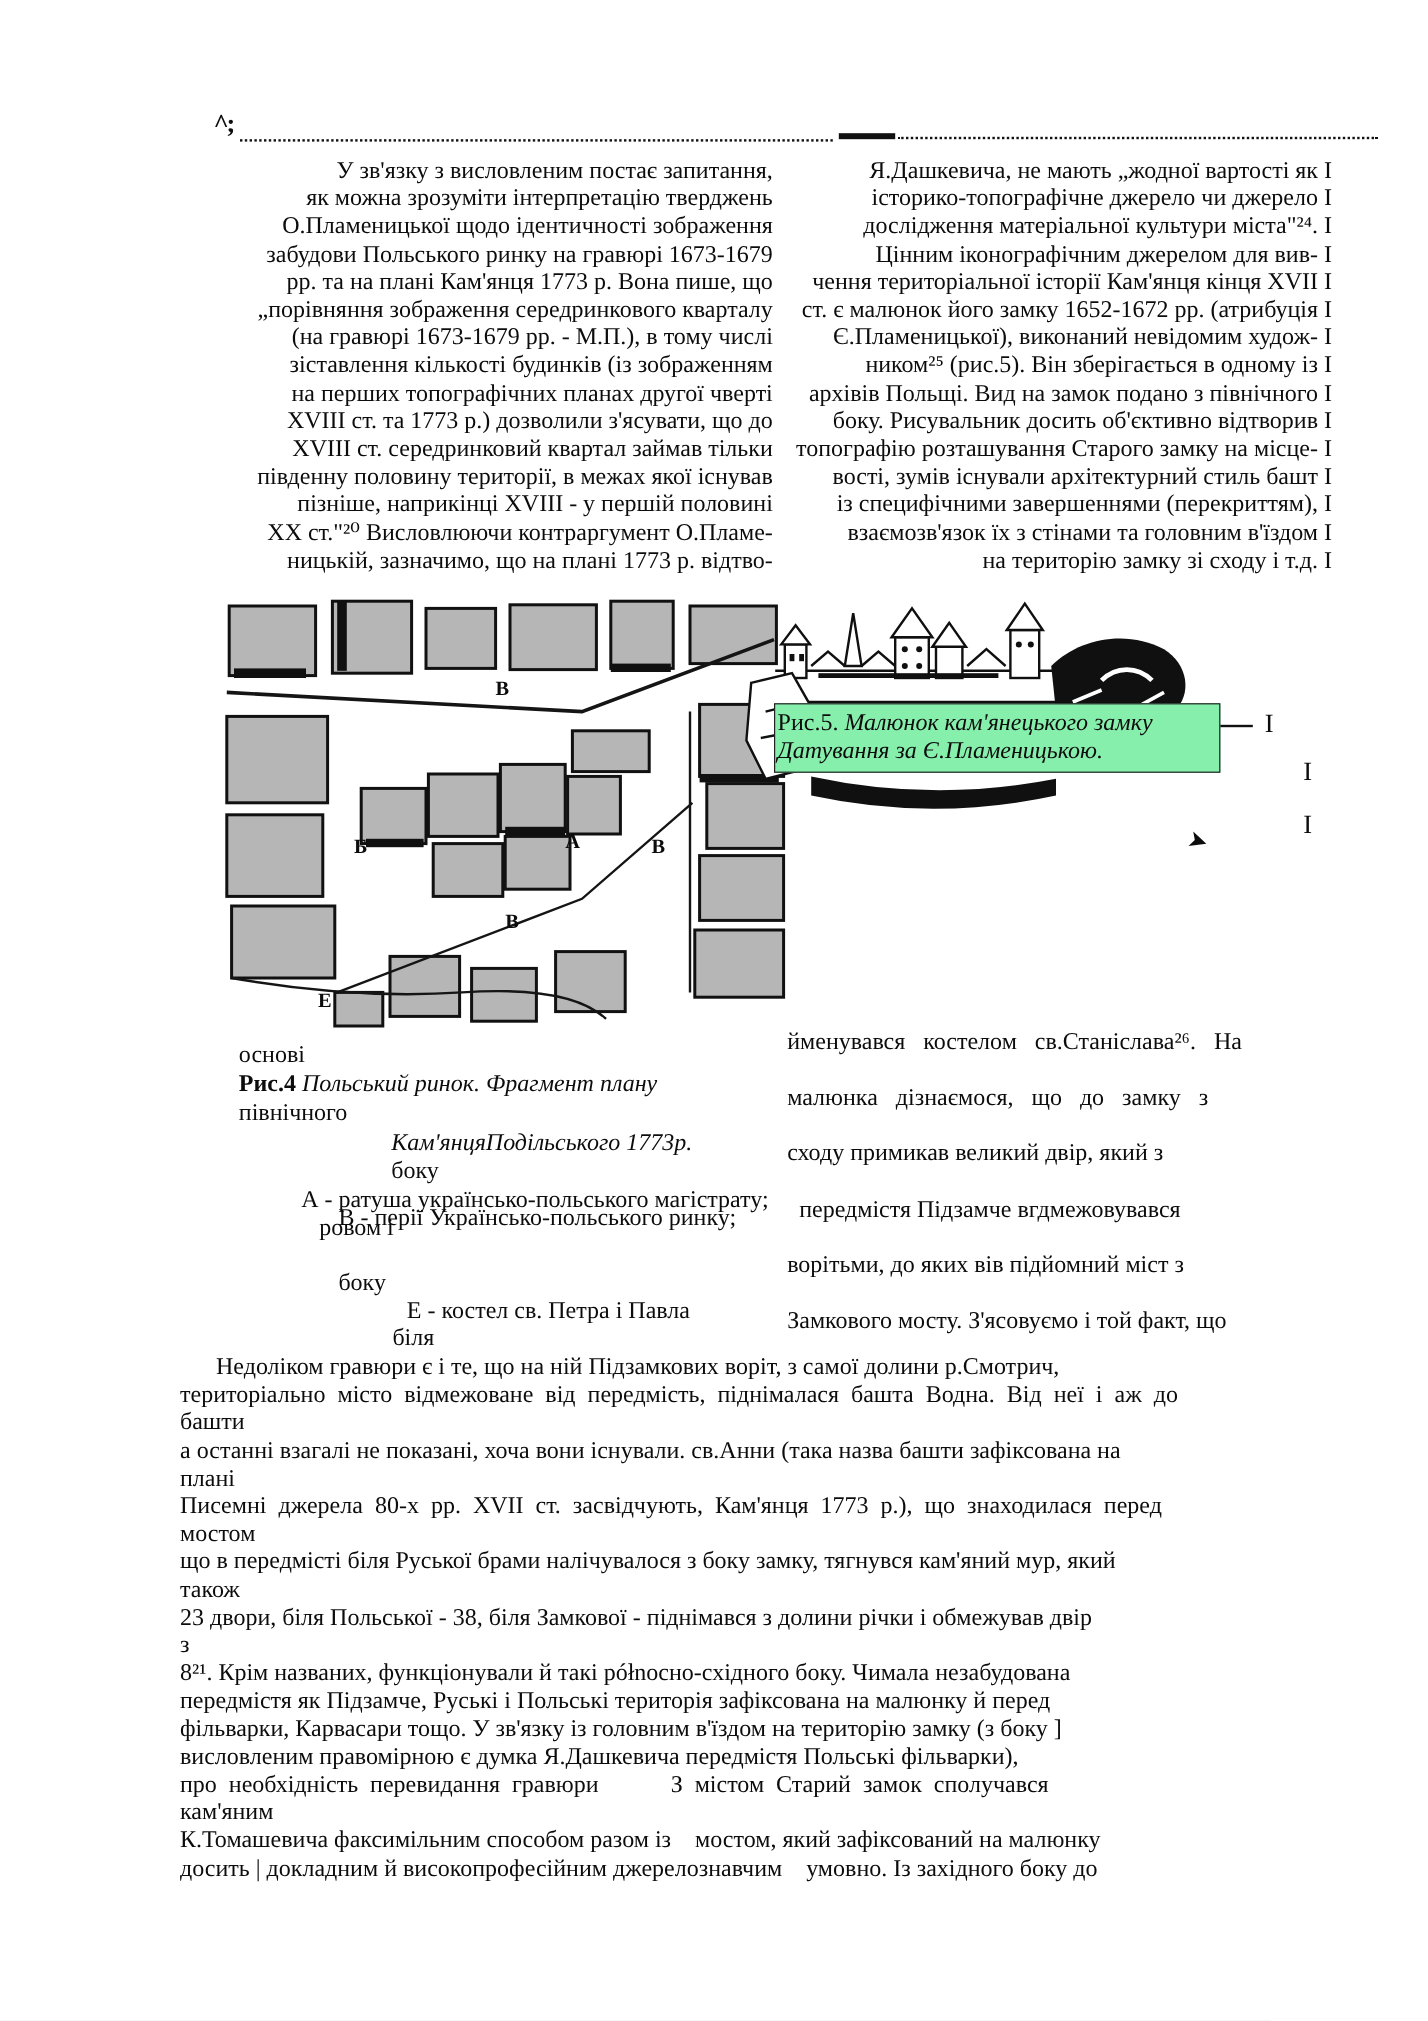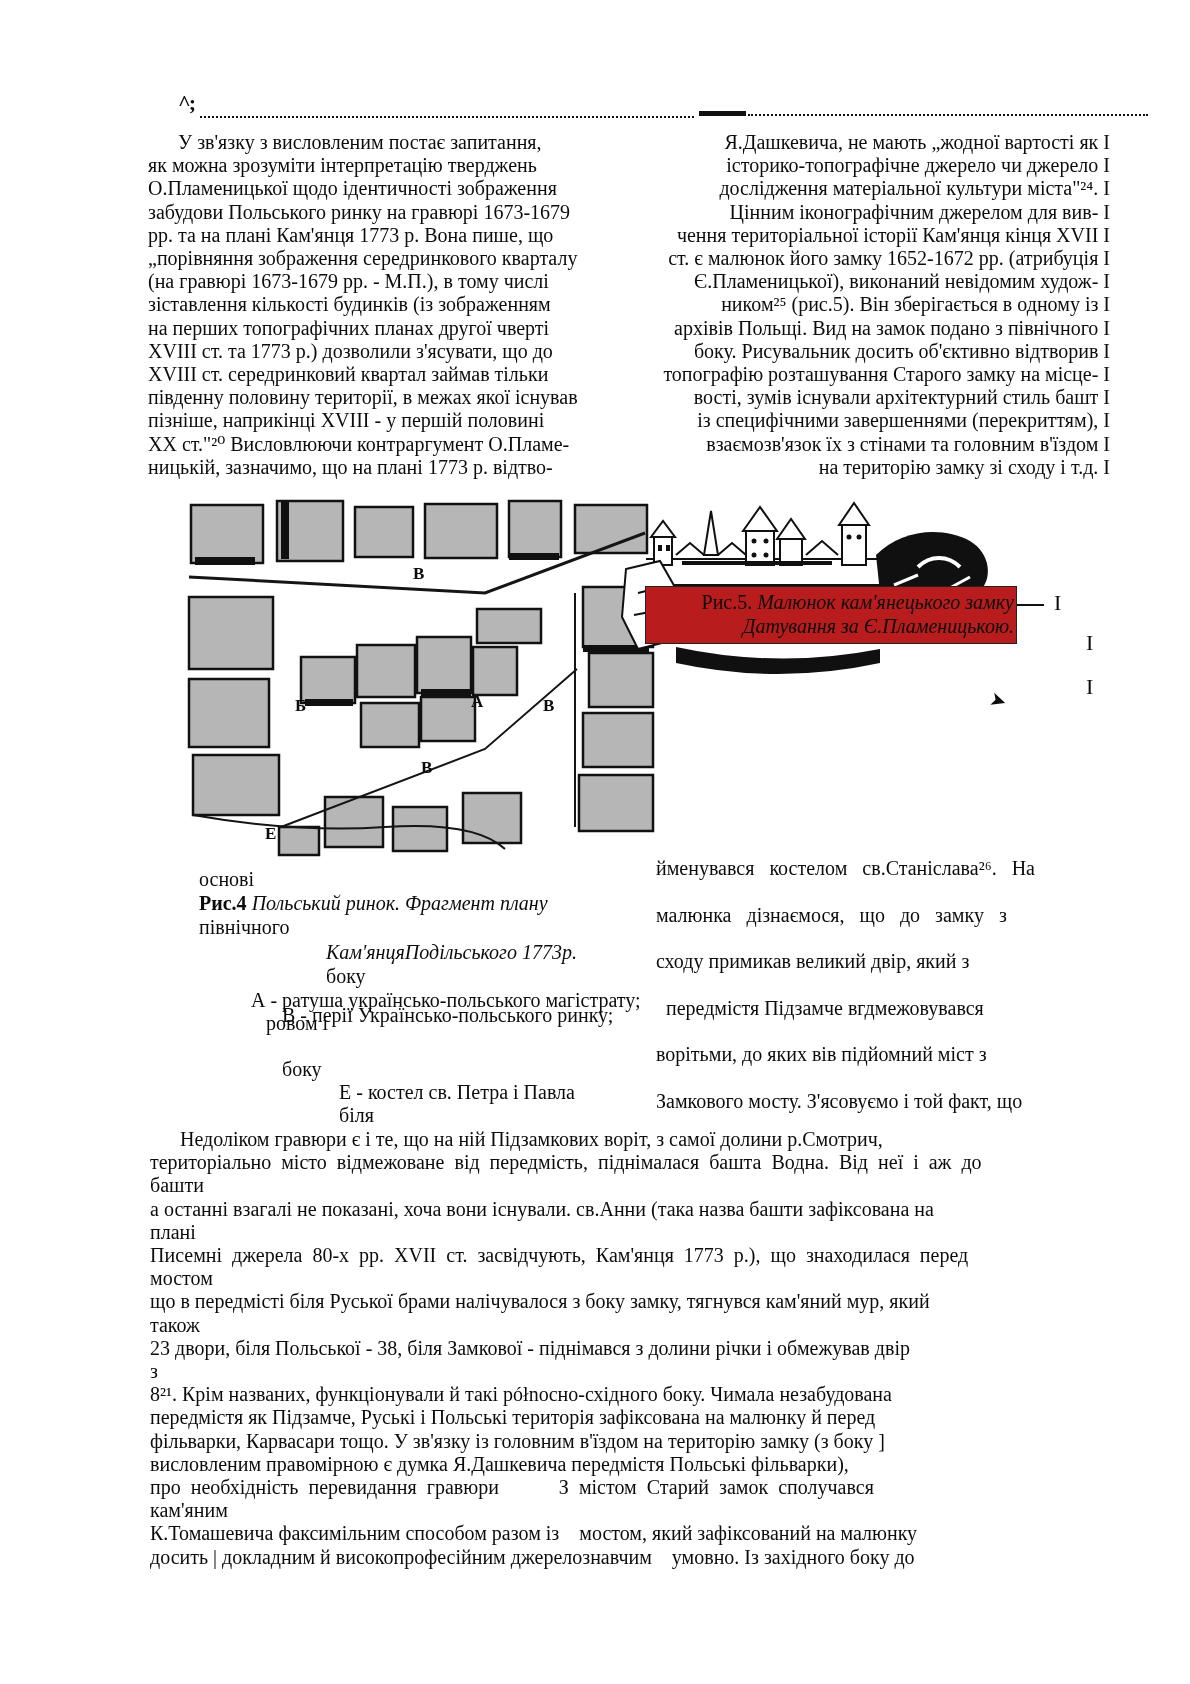--- a/index.html
+++ b/index.html
@@ -3,31 +3,31 @@
 <meta charset="utf-8">
 <style>
   html,body{margin:0;padding:0;background:#e8e8e8;}
   .page{
     position:relative;width:1190px;height:1684px;background:#ffffff;
     font-family:"Liberation Serif","DejaVu Serif",serif;color:#0c0c0c;
     overflow:hidden;margin:0 auto;
   }
   .abs{position:absolute;}
   .tline{white-space:pre;font-size:20px;line-height:23.2px;}
-  .col-left{left:148px;top:131px;width:486px;}
+  .col-left{left:158px;top:131px;width:486px;text-align:right;}
   .col-right{left:656px;top:131px;width:454px;}
   .col-right .tline{text-align:right;}
   .caret-mark{left:178px;top:90px;font-size:22px;font-weight:bold;letter-spacing:-2px;}
   .rule{border-top:2px dotted #111;height:0;}
   .rule1{left:200px;top:116px;width:494px;}
   .rule2{left:748px;top:114px;width:400px;}
   .soliddash{left:699px;top:111px;width:47px;height:5px;background:#111;}
   .fig5-caption{
-    left:645px;top:586px;width:366px;background:#b91c1c;border:1px solid #222;
-    text-align:right;font-size:20px;line-height:24px;padding:3px 2px 5px 2px;
+    left:645px;top:586px;width:366px;background:#86efac;border:1px solid #222;
+    text-align:left;font-size:20px;line-height:24px;padding:3px 2px 5px 2px;
   }
   .fig5-caption .it{font-style:italic;}
   .margin-i{font-size:22px;line-height:22px;}
   .cap-line{font-size:20px;line-height:22px;white-space:pre;margin-left:39px;}
   .it{font-style:italic;}
   .bold{font-weight:bold;}
   .mid-right{left:656px;top:845px;width:456px;}
   .mid-right .tline{line-height:46.5px;}
   .bottom-block{left:150px;top:1128px;width:1005px;}
   .dash-mark{height:2px;background:#111;}
@@ -206,21 +206,21 @@
   <div class="abs cap-line" style="left:160px;top:868px;">основі</div>
   <div class="abs cap-line" style="left:160px;top:892px;"><span class="bold">Рис.4</span><span class="it"> Польський ринок. Фрагмент плану</span></div>
   <div class="abs cap-line" style="left:160px;top:916px;">північного</div>
   <div class="abs cap-line it" style="left:287px;top:941px;">Кам'янцяПодільського 1773р.</div>
   <div class="abs cap-line" style="left:287px;top:965px;">боку</div>
   <div class="abs cap-line" style="left:212px;top:989px;">А - ратуша українсько-польського магістрату;</div>
   <div class="abs cap-line" style="left:227px;top:1012px;">ровом і</div>
   <div class="abs cap-line" style="left:243px;top:1004px;">В - перії Українсько-польського ринку;</div>
   <div class="abs cap-line" style="left:243px;top:1058px;">боку</div>
   <div class="abs cap-line" style="left:300px;top:1081px;">Е - костел св. Петра і Павла</div>
-  <div class="abs cap-line" style="left:300px;top:1104px;text-align:center;">біля</div>
+  <div class="abs cap-line" style="left:288px;top:1104px;text-align:center;">біля</div>
 
   <div class="abs mid-right">
       <div class="tline">йменувався   костелом   св.Станіслава²⁶.   На</div>
       <div class="tline">малюнка   дізнаємося,   що   до   замку   з</div>
       <div class="tline">сходу примикав великий двір, який з</div>
       <div class="tline">  передмістя Підзамче вгдмежовувався</div>
       <div class="tline">ворітьми, до яких вів підйомний міст з</div>
       <div class="tline">Замкового мосту. З'ясовуємо і той факт, що</div>
     </div>
 

